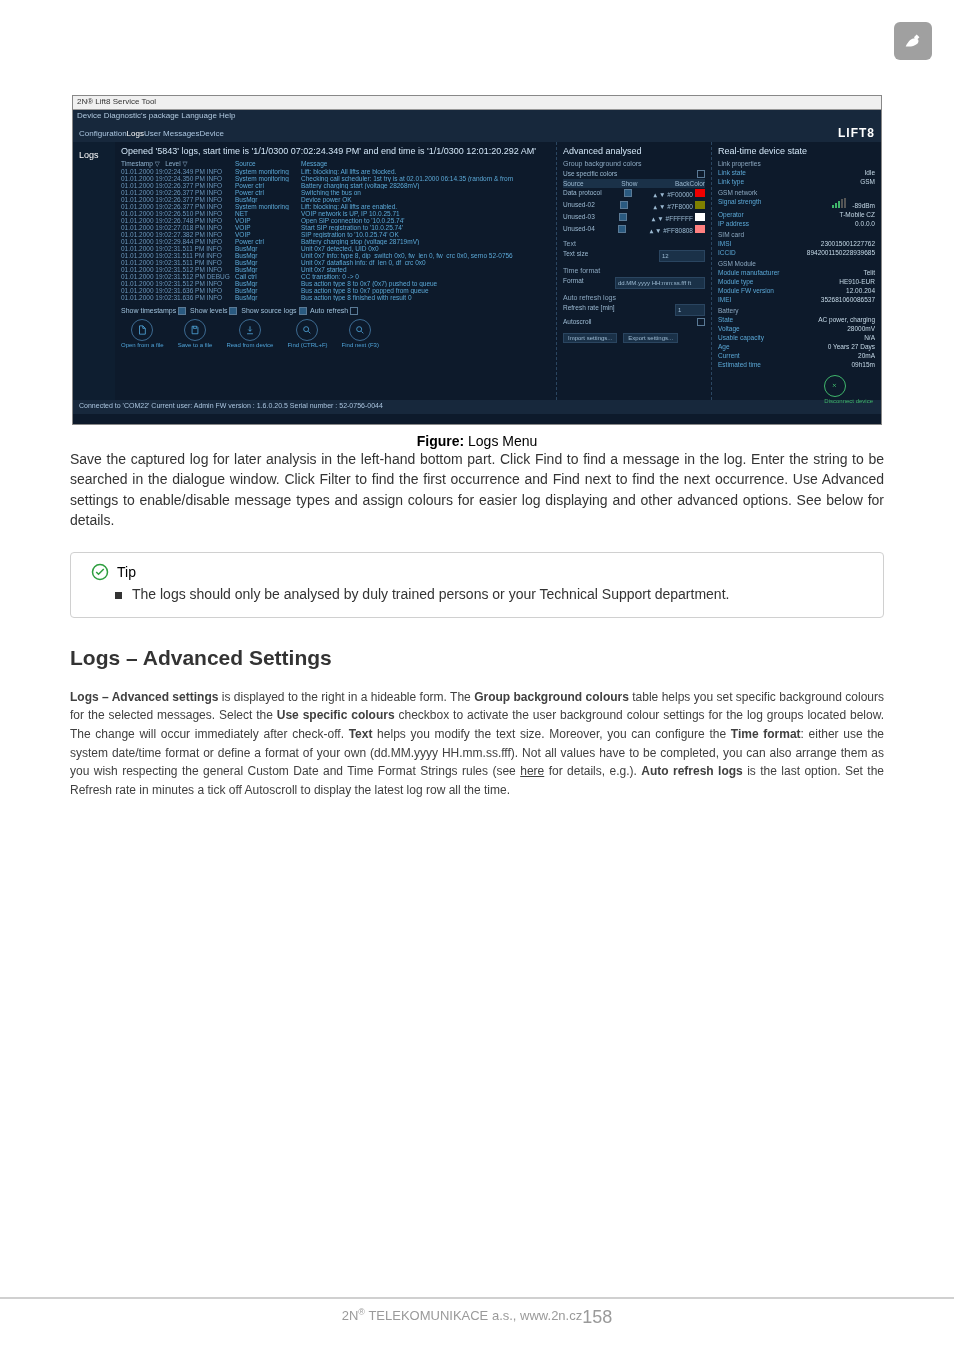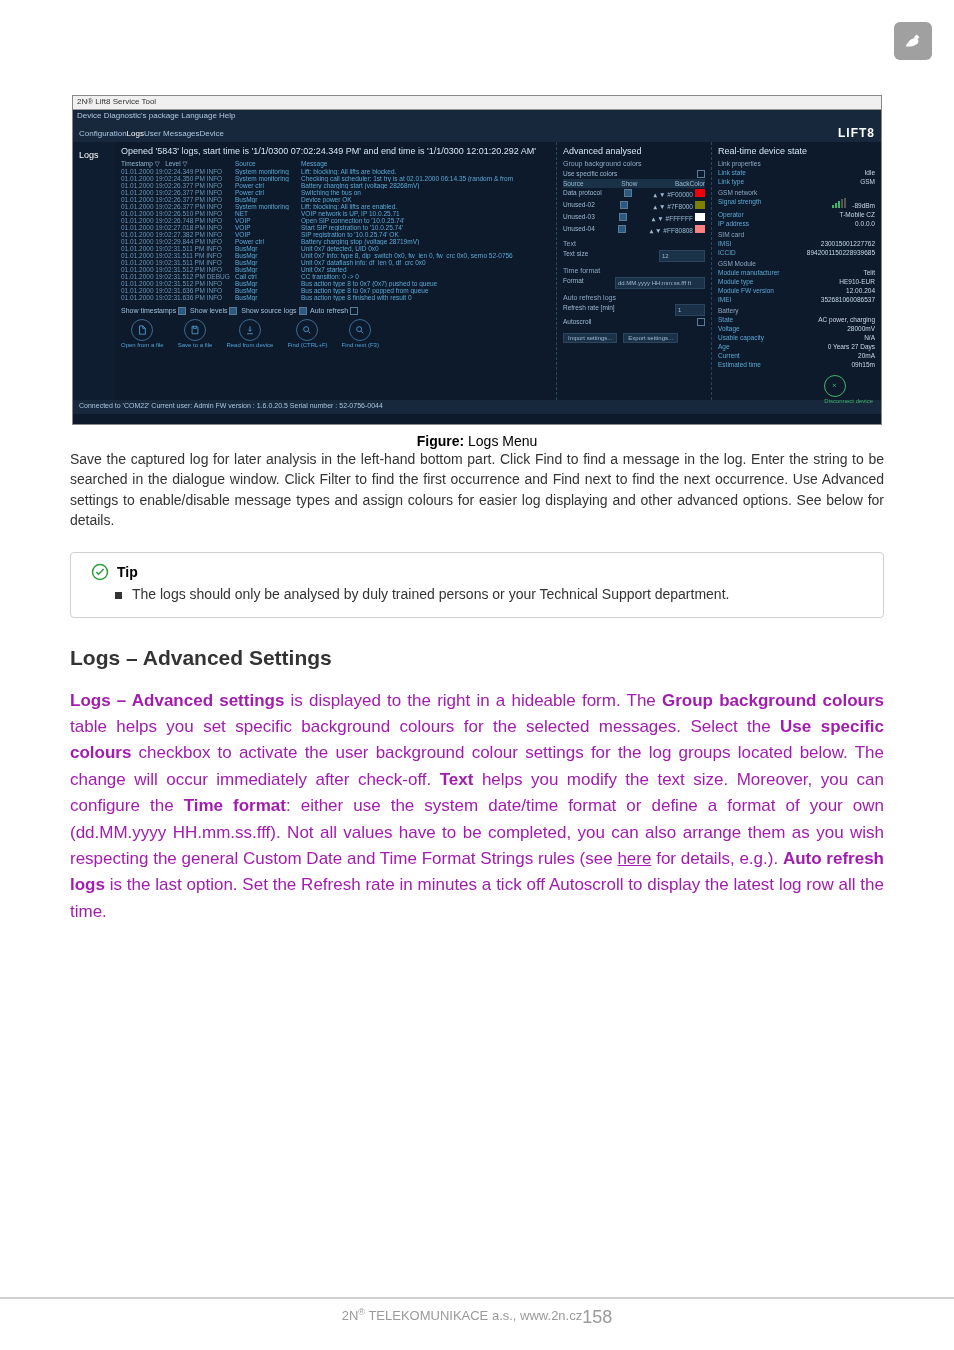--- a/index.html
+++ b/index.html
@@ -38,27 +38,27 @@
 .rt-row{display:flex;justify-content:space-between;font-size:6.5px;color:#5ba8d6;padding:1px 0}
 .rt-row .val{color:#c6dae8}
 .rt-group{font-size:6.5px;color:#8ca8c0;margin-top:3px;margin-bottom:1px}
 .ss-status{height:14px;background:#17283c;color:#aac4de;font-size:7px;padding:2px 6px}
 .sig-icon{display:inline-block;width:18px;height:10px}
 .sig-icon span{display:inline-block;width:2px;background:#3fb66b;margin-right:1px}
 .figure-caption{text-align:center;font-size:14px;}
 .figure-caption b{font-weight:700}
 .para{font-size:14px;line-height:1.45;color:#333;margin-bottom:22px;text-align:justify}
 .tip-box{border:1px solid #d0d0d0;border-radius:4px;padding:10px 20px 12px 20px;margin-bottom:28px}
-.tip-head{display:flex;align-items:center;gap:8px;font-size:14px;font-weight:700;margin-bottom:4px}
+.tip-head{display:flex;align-items:center;gap:8px;font-size:14px;font-weight:400;margin-bottom:4px}
 .tip-head svg{width:18px;height:18px}
 .tip-body{font-size:14px;line-height:1.4;color:#333;margin-left:24px}
 .tip-body ul{list-style:none}
 .tip-body li::before{content:"";display:inline-block;width:7px;height:7px;background:#333;margin-right:10px;vertical-align:middle}
 h2.section{font-size:21px;font-weight:700;color:#333;margin:10px 0 18px 0}
-.para2{font-size:17px;line-height:1.55;color:#a21caf;text-align:justify}
+.para2{font-size:12px;line-height:1.55;color:#404040;text-align:justify}
 .para2 b{font-weight:700}
 .para2 .underline{text-decoration:underline}
 .footer{position:absolute;bottom:22px;left:0;right:0;border-top:2px solid #d0d0d0;padding:8px 20px 0 20px;display:flex;justify-content:center;font-size:13px;color:#9a9a9a}
 .footer .pg{font-size:18px;color:#9a9a9a}
 .footer sup{font-size:9px}
 .cb{display:inline-block;width:8px;height:8px;border:1px solid #5a7a96;vertical-align:middle}
 .cb.ck{background:#2a5a80}
 </style>
 </head>
 <body>

